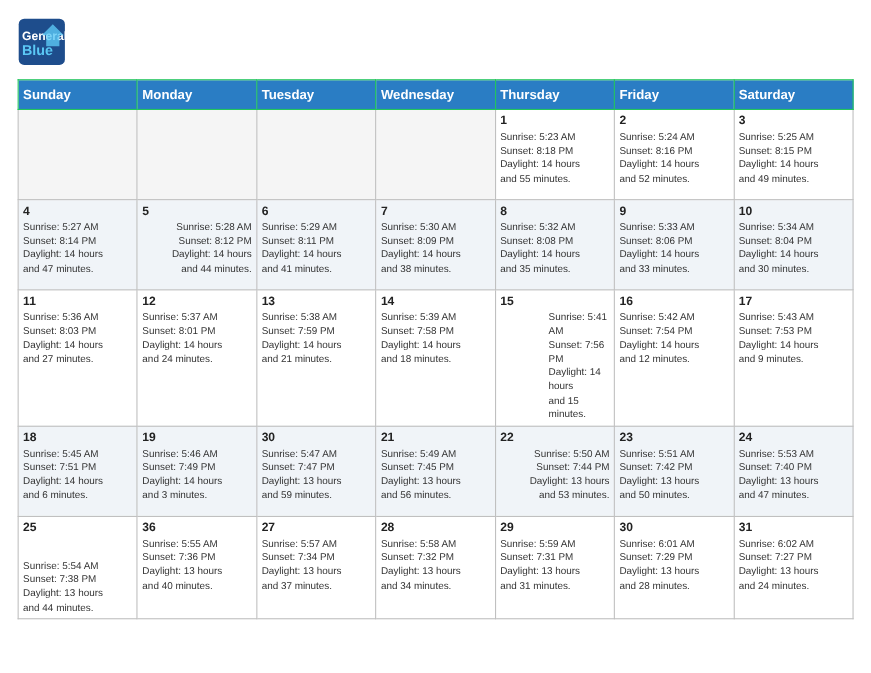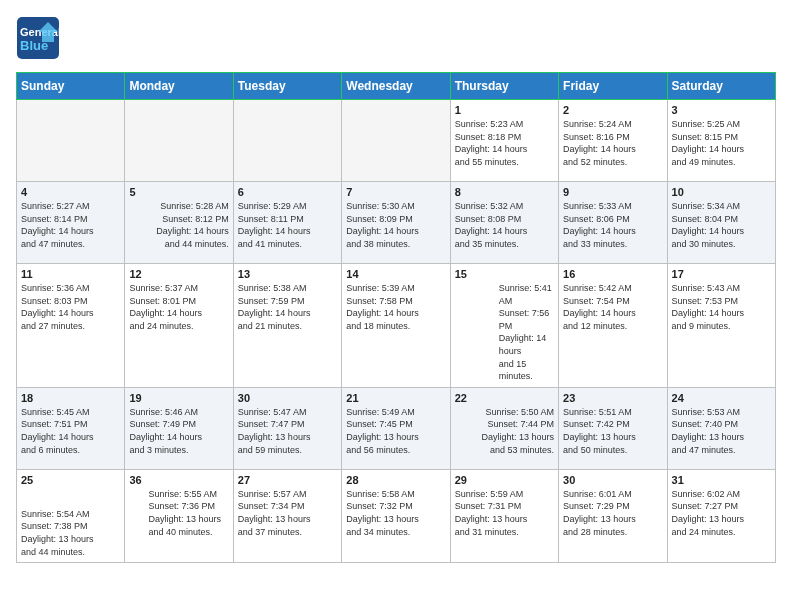--- a/index.html
+++ b/index.html
@@ -290,21 +290,21 @@
       <tr>
         <td>
           <span class="day-num">25</span>
           <div class="day-info" style="white-space: pre-line; margin-top: 22px;">Sunrise: 5:54 AM
 Sunset: 7:38 PM
 Daylight: 13 hours
 and 44 minutes.</div>
         </td>
         <td>
           <span class="day-num">36</span>
-          <div class="day-info" style="white-space: pre-line; margin-left: 19px;">Sunrise: 5:55 AM
+          <div class="day-info" style="white-space: pre-line;">Sunrise: 5:55 AM
 Sunset: 7:36 PM
 Daylight: 13 hours
 and 40 minutes.</div>
         </td>
         <td>
           <span class="day-num">27</span>
           <div class="day-info" style="white-space: pre-line;">Sunrise: 5:57 AM
 Sunset: 7:34 PM
 Daylight: 13 hours
 and 37 minutes.</div>

